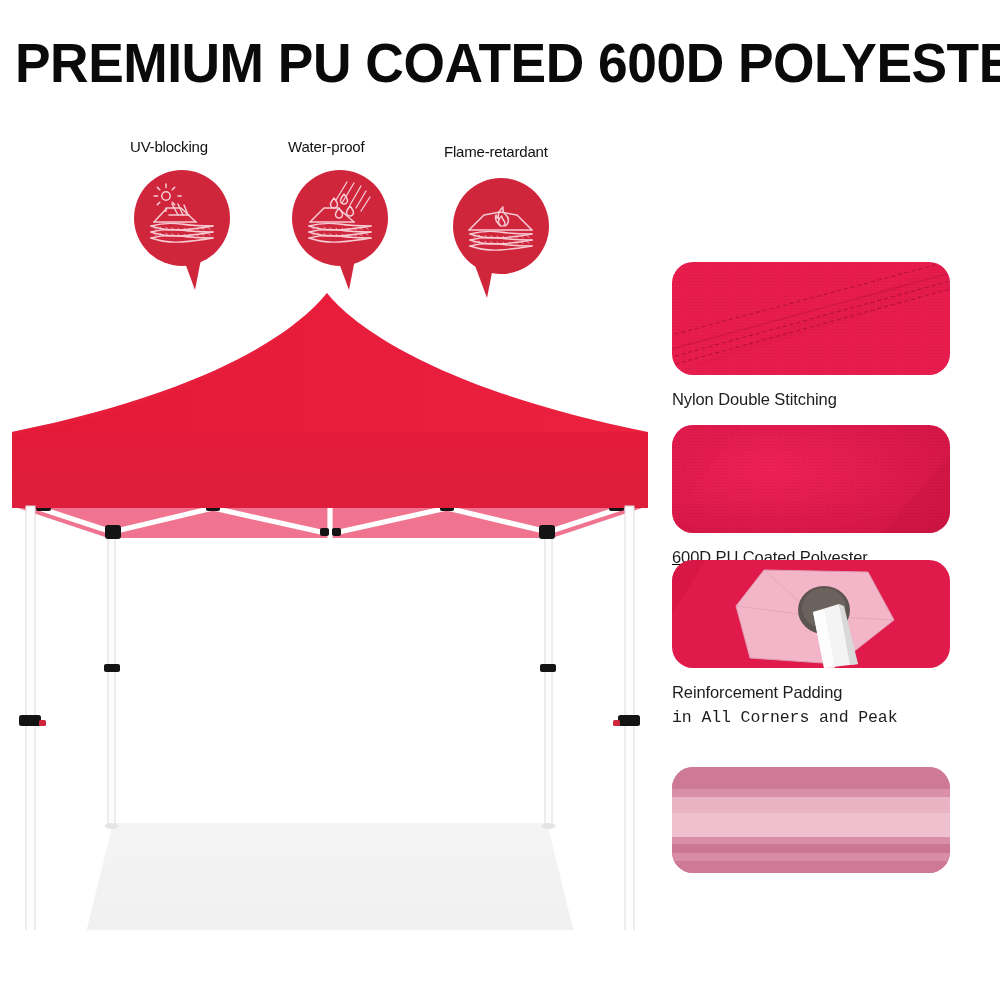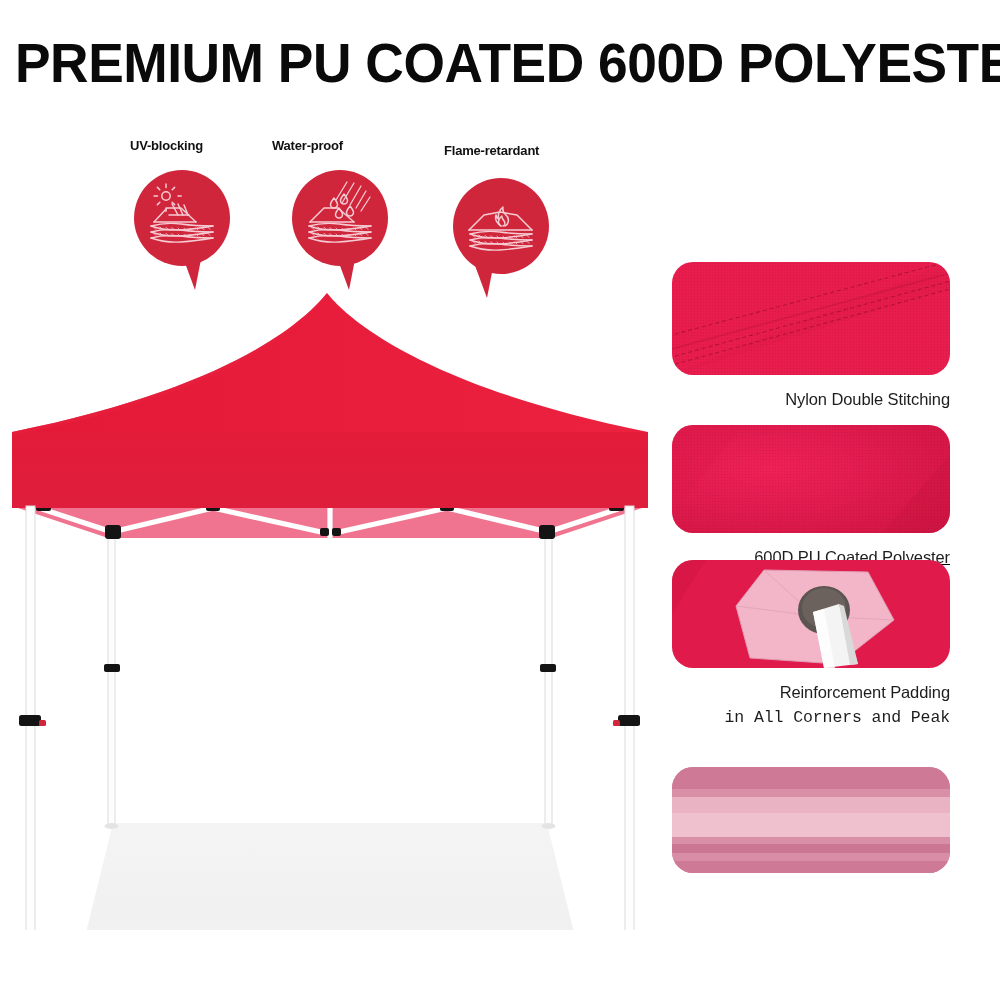--- a/index.html
+++ b/index.html
@@ -37,37 +37,37 @@
   .badge .tail{
     position:absolute;
     width:0;height:0;
     border-left:17px solid transparent;
     border-right:9px solid transparent;
     border-top:46px solid #D0263C;
   }
   .badge .glyph{position:absolute;left:0;top:0;width:96px;height:96px;}
   .badge-label{
     position:absolute;
-    font-weight:bold;
-    font-size:13px;
+    font-weight:normal;
+    font-size:15px;
     color:#111111;
     white-space:nowrap;
     letter-spacing:-0.2px;
   }
 
   
   #tent{position:absolute;left:0;top:270px;width:660px;height:660px;}
 
   
   .panel{position:absolute;left:672px;width:278px;}
   .panel .pic{
     width:278px;border-radius:21px;overflow:hidden;position:relative;
   }
   .panel .cap{
-    margin-top:11px;text-align:right;
+    margin-top:11px;text-align:left;
     font-size:16.5px;color:#1d1d1d;line-height:26px;
     letter-spacing:-0.1px;
   }
   .cap .l2{display:block;font-family:Liberation Mono, monospace;}
 
   .fab-dots{
     position:absolute;inset:0;
     background-image:radial-gradient(rgba(0,0,0,.17) 0.7px, transparent 0.8px);
     background-size:3px 3px;
     opacity:.55;
@@ -99,21 +99,21 @@
         <path d="M17 68 q14 -4 30 -2 q14 2 32 2" stroke-width="1.4"></path>
         <path d="M17 68 q14 5 30 4 q14 -1 32 -4" stroke-width="1.4"></path>
         <g stroke-width="0.9" opacity=".85">
           <path d="M20 57.5l2 2M26 57l2 2M32 57.2l2 2M38 57.6l2 2M44 58l2 2M50 58.2l2 2M56 58.2l2 2M62 58l2 2M68 57.8l2 2M74 57.4l2 2"></path>
           <path d="M20 63.5l2 2M26 63l2 2M32 63.2l2 2M38 63.6l2 2M44 64l2 2M50 64.2l2 2M56 64.2l2 2M62 64l2 2M68 63.8l2 2M74 63.4l2 2"></path>
         </g>
       </g>
     </svg>
   </div>
 
-  <div class="badge-label" style="left:272px;top:138px;">Water-proof</div>
+  <div class="badge-label" style="left:288px;top:138px;">Water-proof</div>
   <div class="badge" style="left:292px;top:170px;">
     <div class="tail" style="left:40px;top:74px;"></div>
     <div class="circ"></div>
     <svg class="glyph" viewBox="0 0 96 96">
       <g fill="none" stroke="#F6CBD2" stroke-width="1.5" stroke-linecap="round" stroke-linejoin="round">
         <g stroke-width="1.3">
           <path d="M55 12 L44 30M62 13 L50 33M69 16 L58 35M74 21 L64 38M78 27 L69 41"></path>
         </g>
         <path d="M42 28 q3.5 4.5 3.5 6.6 a3.5 3.5 0 0 1 -7 0 q0 -2.1 3.5 -6.6 z"></path>
         <path d="M52 24 q3.5 4.5 3.5 6.6 a3.5 3.5 0 0 1 -7 0 q0 -2.1 3.5 -6.6 z"></path>

